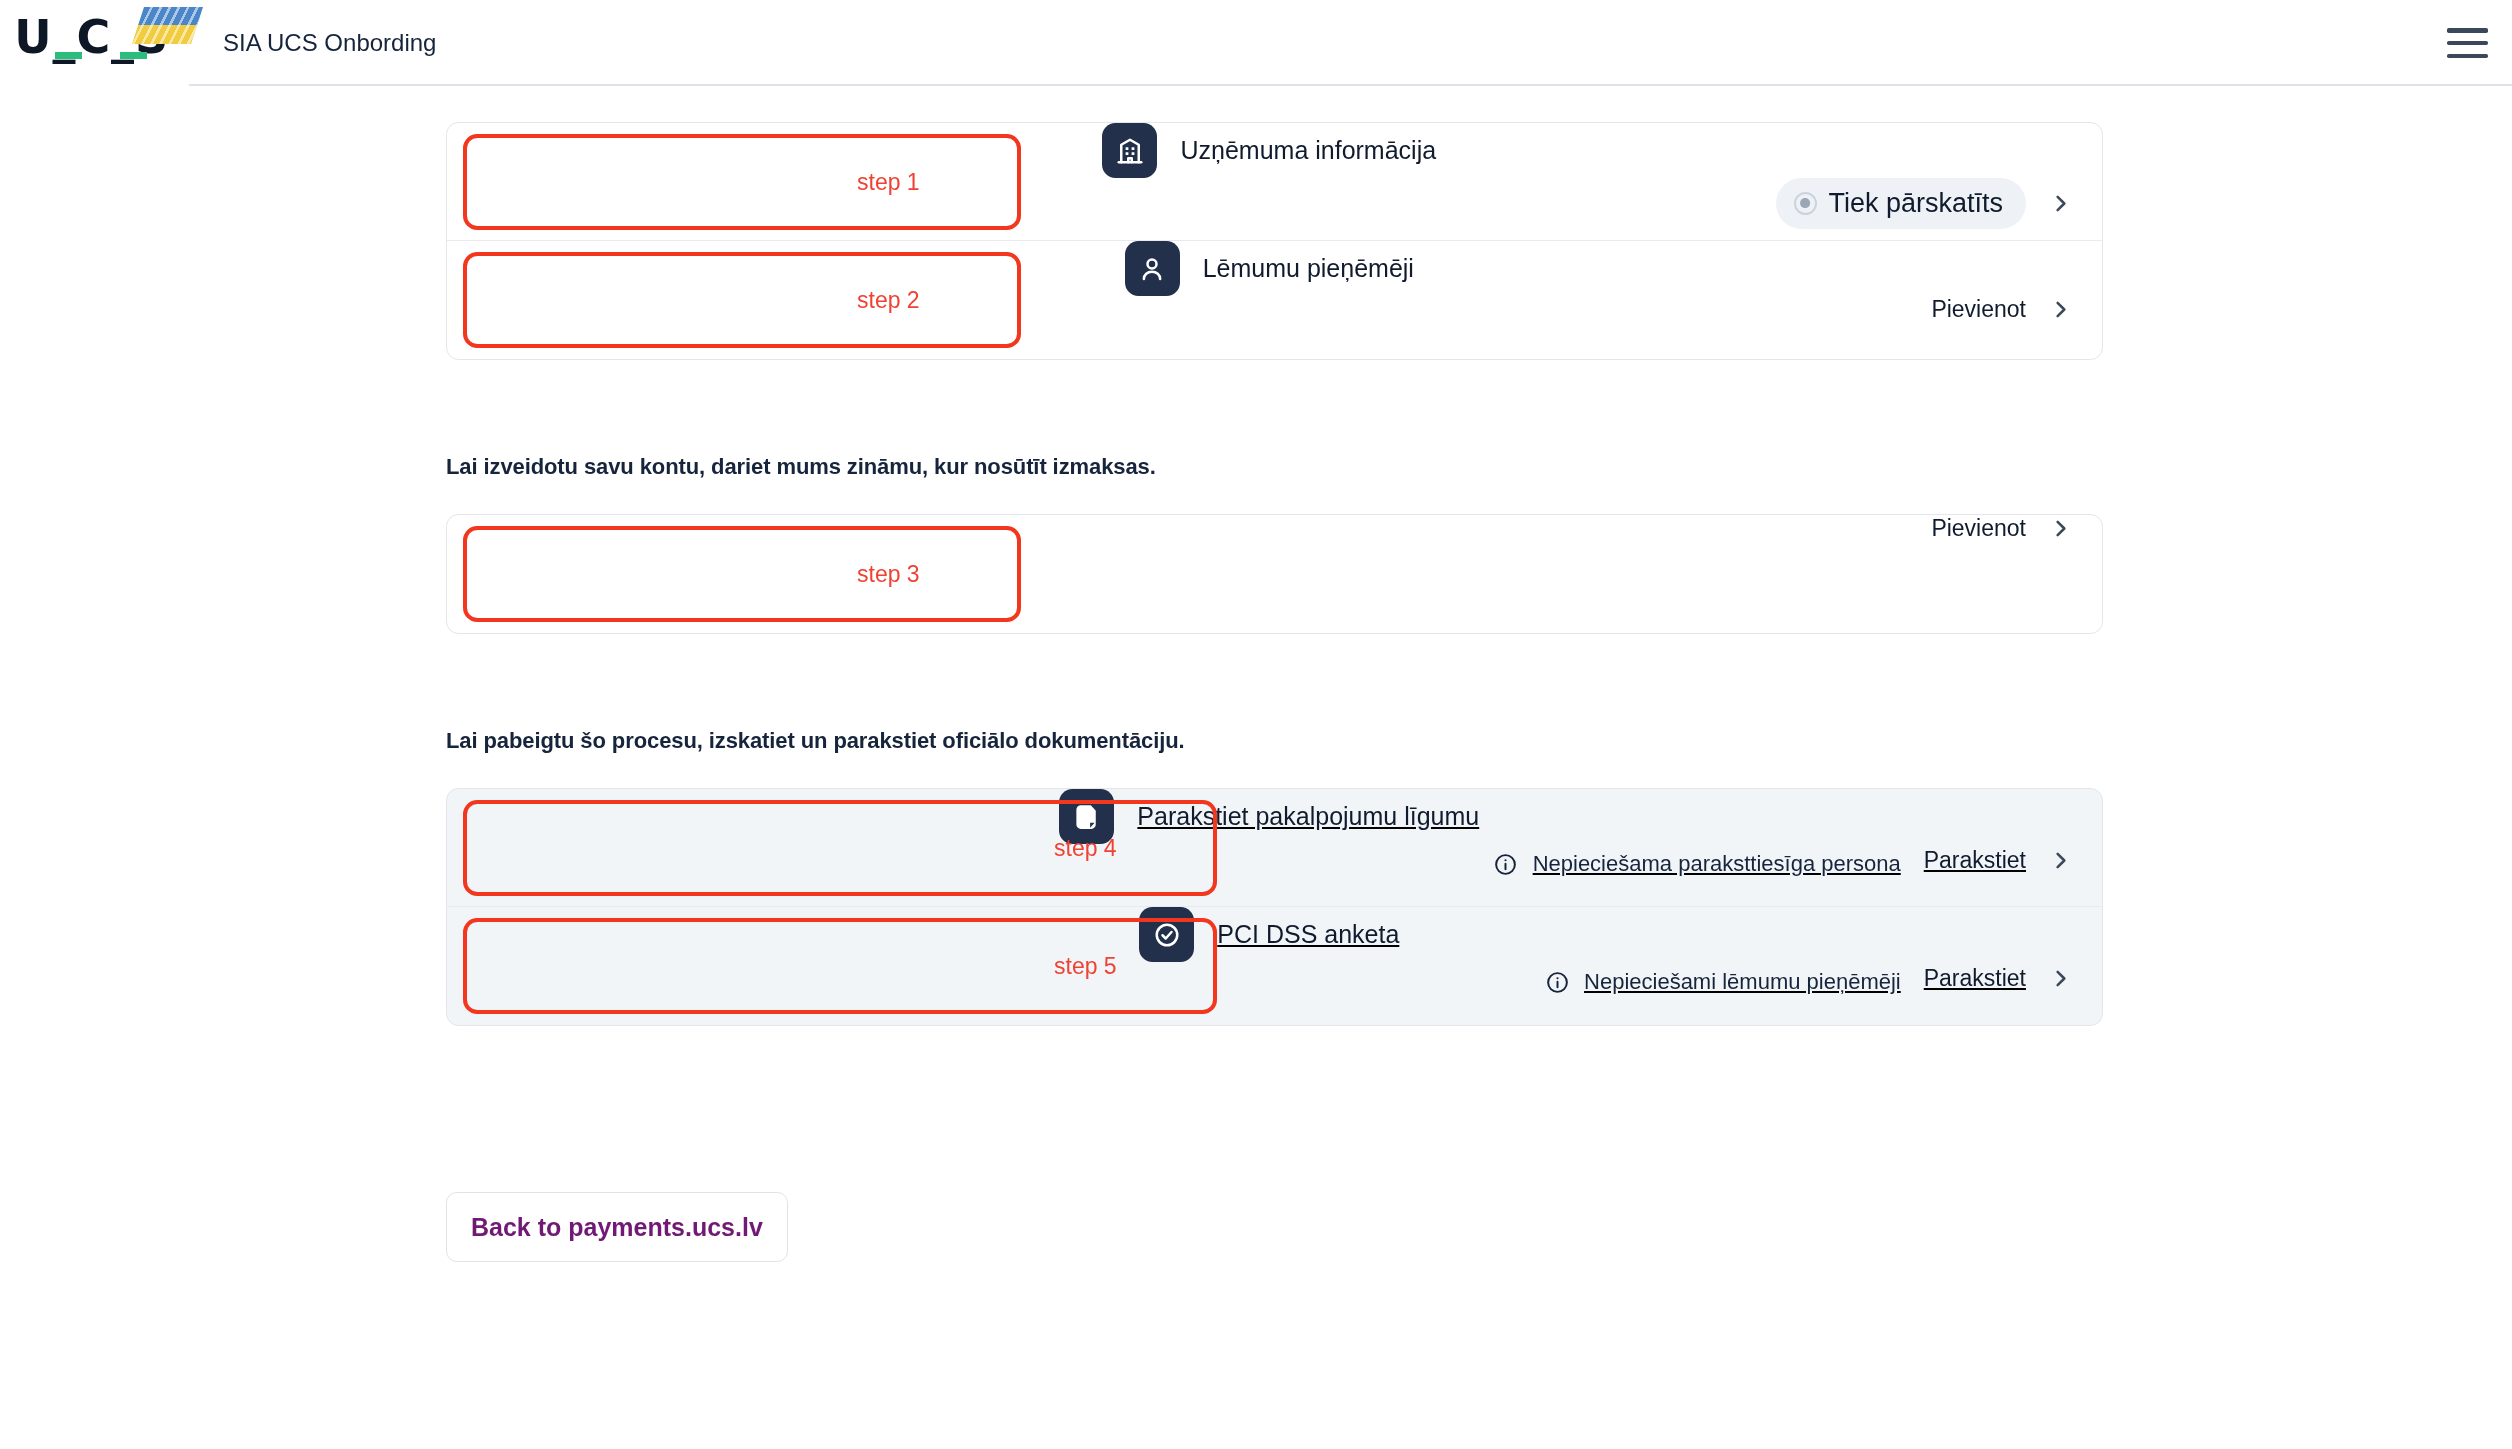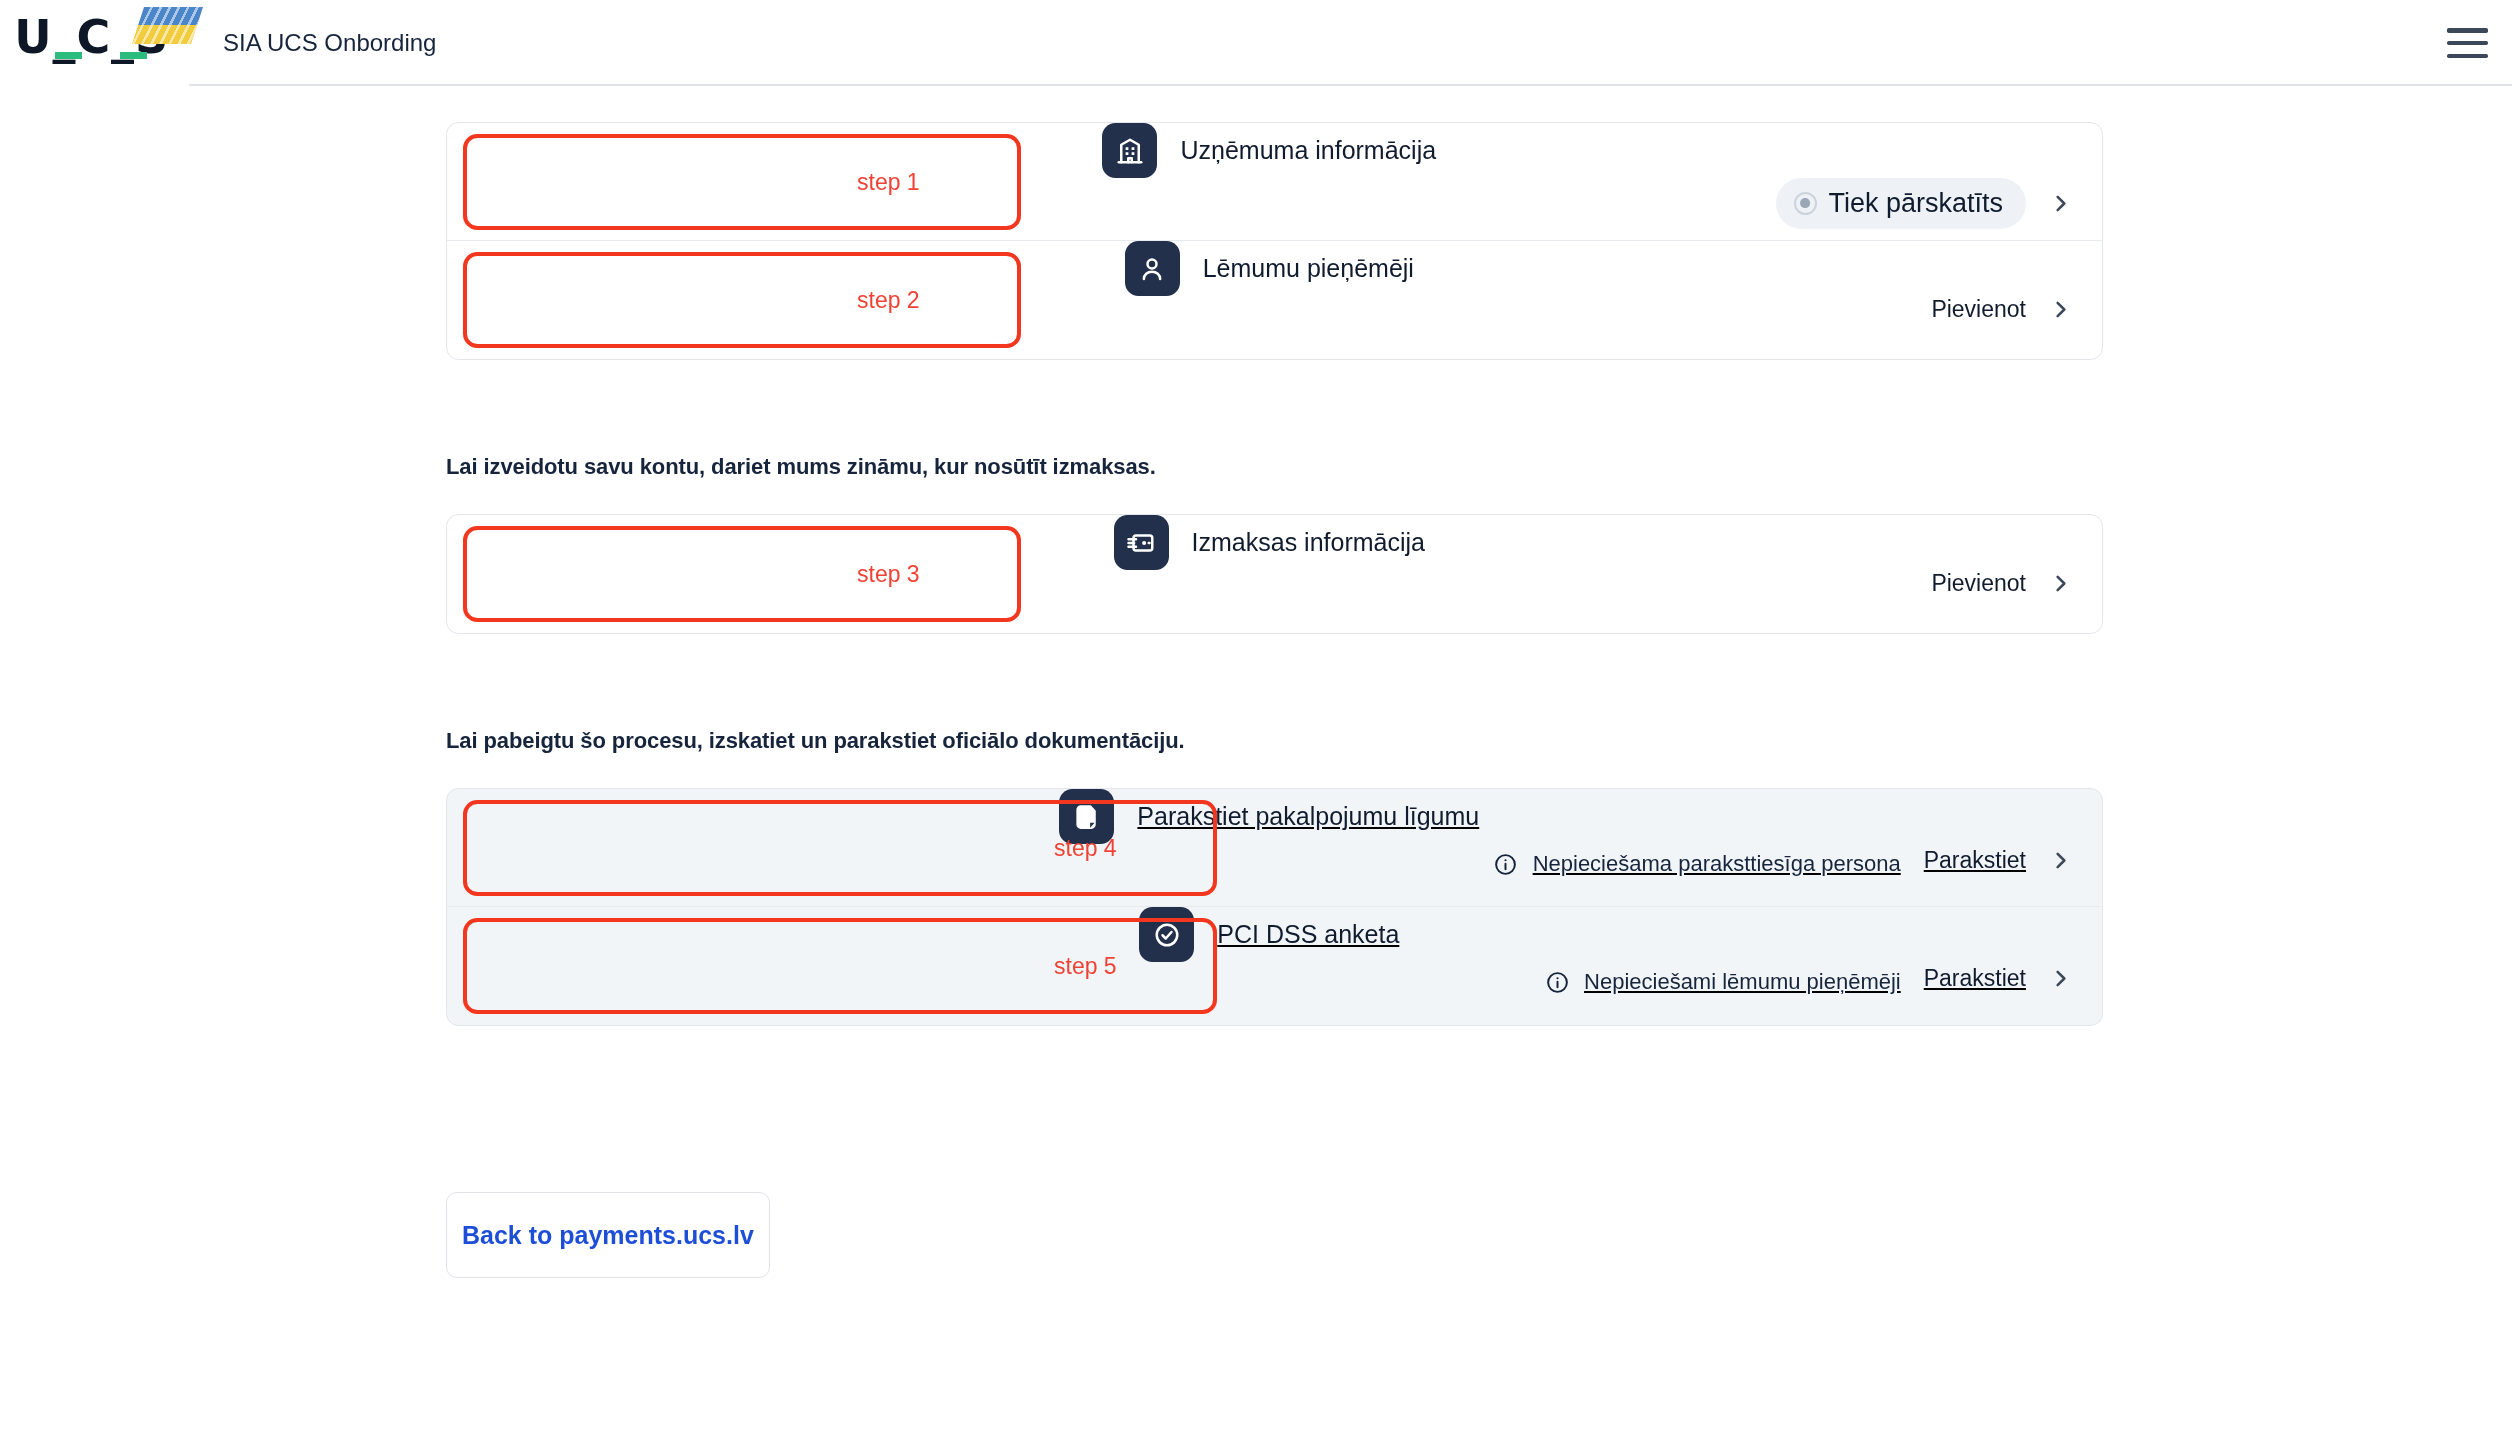--- a/index.html
+++ b/index.html
@@ -239,29 +239,29 @@
     pointer-events: none;
     z-index: 5;
   }
 
   
   .footer { margin-top: 166px; }
   .back-btn {
     display: inline-flex;
     align-items: center;
     justify-content: center;
-    height: 86px;
-    padding: 0 15px;
+    height: 70px;
+    padding: 0 24px;
     border: 1.8px solid #dfe3e8;
     border-radius: 10.7px;
     background: #ffffff;
     font-family: "Liberation Sans", sans-serif;
     font-size: 25px;
     font-weight: 700;
-    color: #1d4ed8;
+    color: #701a75;
     cursor: pointer;
     white-space: nowrap;
   }
 </style>
 </head>
 <body>
 
 <div class="header">
 
   <div class="logo-wrap">
@@ -328,31 +328,20 @@
             <svg class="chevron" viewBox="0 0 24 24" fill="none" stroke="#3b4859" stroke-width="2.6" stroke-linecap="round" stroke-linejoin="round">
               <path d="M9 5l7 7-7 7"></path>
             </svg>
           </div>
           <div class="redbox" style="left: 16px; top: 10.7px; width: 558px; height: 96px;"></div>
         </div>
       </div>
       <div class="section-heading">Lai izveidotu savu kontu, dariet mums zināmu, kur nosūtīt izmaksas.</div>
       <div class="card">
         <div class="row">
-          <div class="row-left">
-            <div class="icon-tile">
-              <svg width="30" height="30" viewBox="0 0 24 24" fill="none" stroke="#ffffff" stroke-width="2" stroke-linecap="round" stroke-linejoin="round">
-        <rect x="6" y="6" width="15" height="12" rx="2"></rect>
-        <circle cx="14.5" cy="12" r="1.6" fill="#fff" stroke="none"></circle>
-        <path d="M18.2 12h0.6"></path>
-        <path d="M2 9h6M2 12h4.5M2 15h6"></path>
-              </svg>
-            </div>
-            <div class="row-label">Izmaksas informācija</div>
-          </div>
           <div class="step-tag" style="left: 410px; top: 50%; transform: translateY(-50%);">step 3</div>
           <div class="row-right">
             <div class="action-text">Pievienot</div>
             <svg class="chevron" viewBox="0 0 24 24" fill="none" stroke="#3b4859" stroke-width="2.6" stroke-linecap="round" stroke-linejoin="round">
               <path d="M9 5l7 7-7 7"></path>
             </svg>
           </div>
           <div class="redbox" style="left: 16px; top: 10.7px; width: 558px; height: 96px;"></div>
         </div>
       </div>

